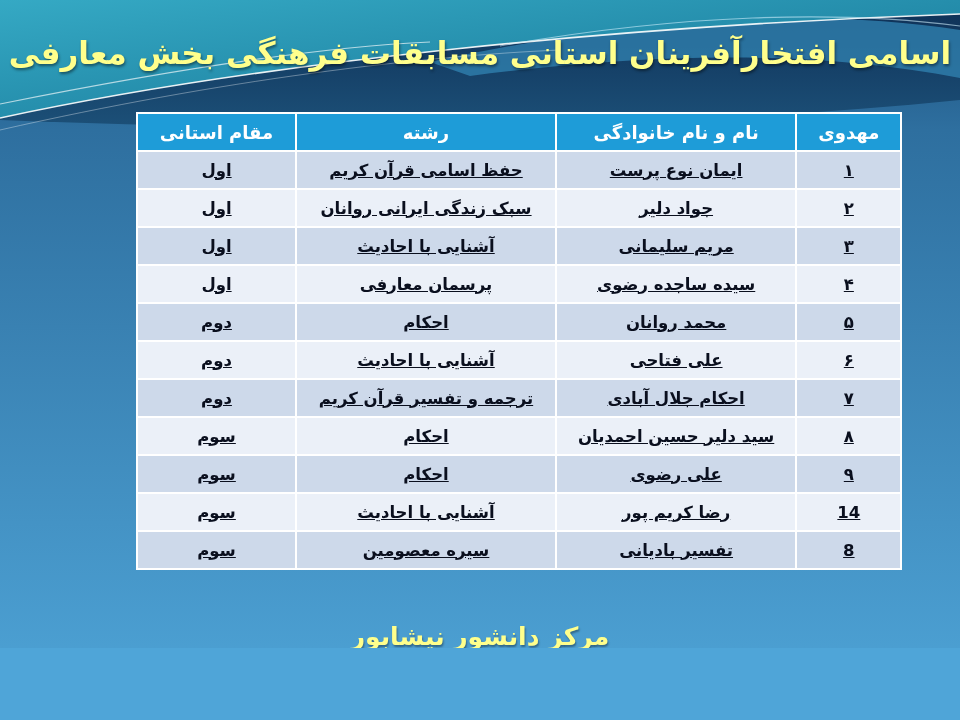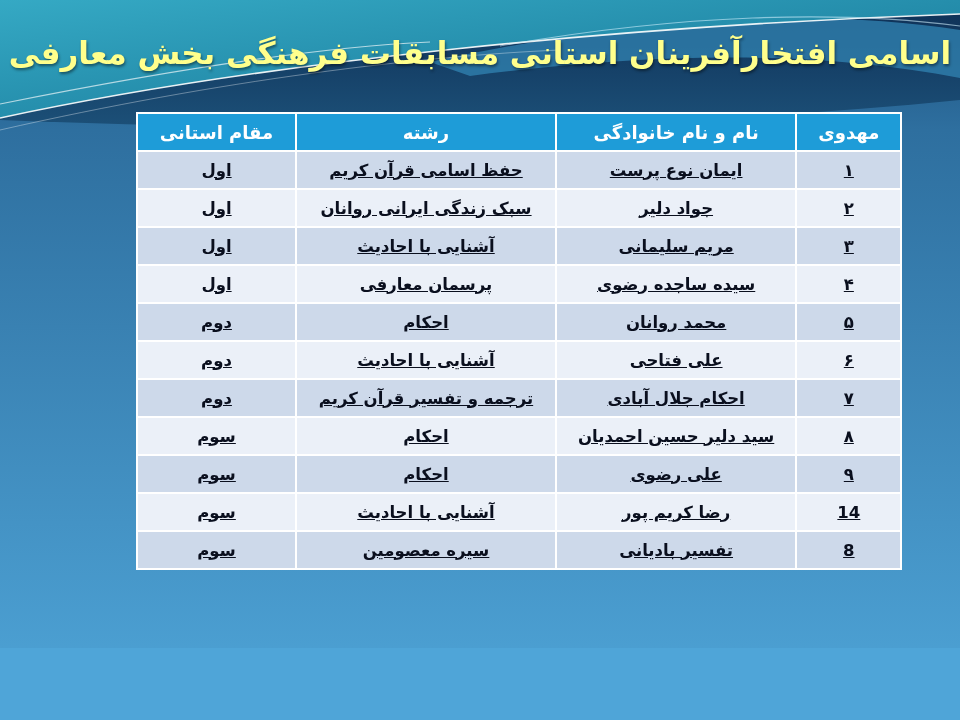--- a/index.html
+++ b/index.html
@@ -201,14 +201,15 @@
         <tr>
           <td>8</td>
           <td>تفسیر بادیانی</td>
           <td>سیره معصومین</td>
           <td>سوم</td>
         </tr>
       </tbody>
     </table>
   </div>
 
+  <div class="footer-org">مرکز دانشور نیشابور</div>
 
 </div>
 
 </body></html>

